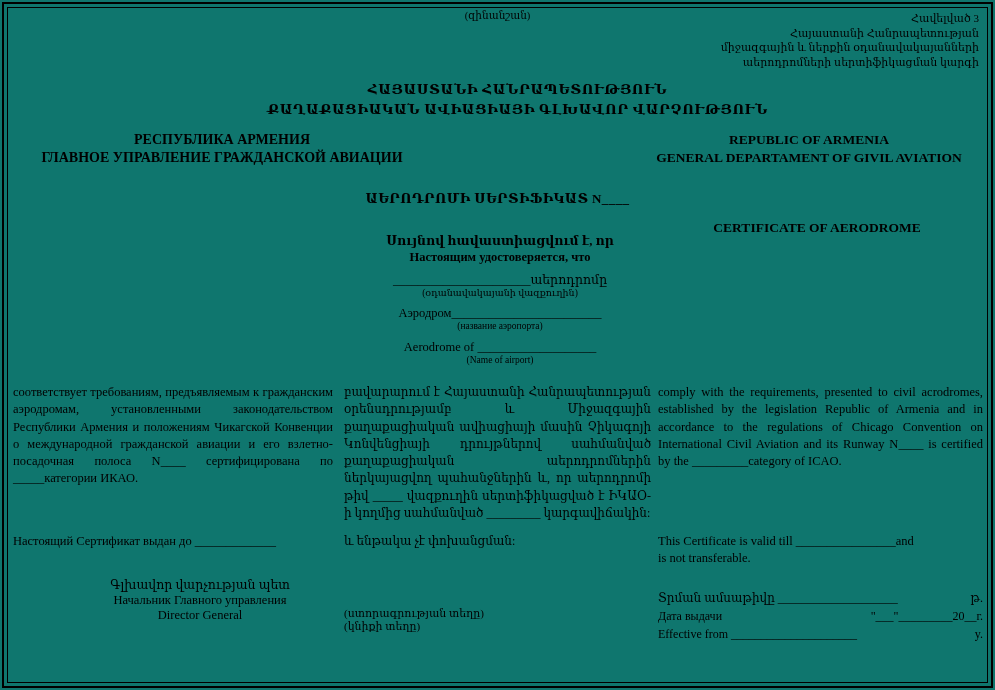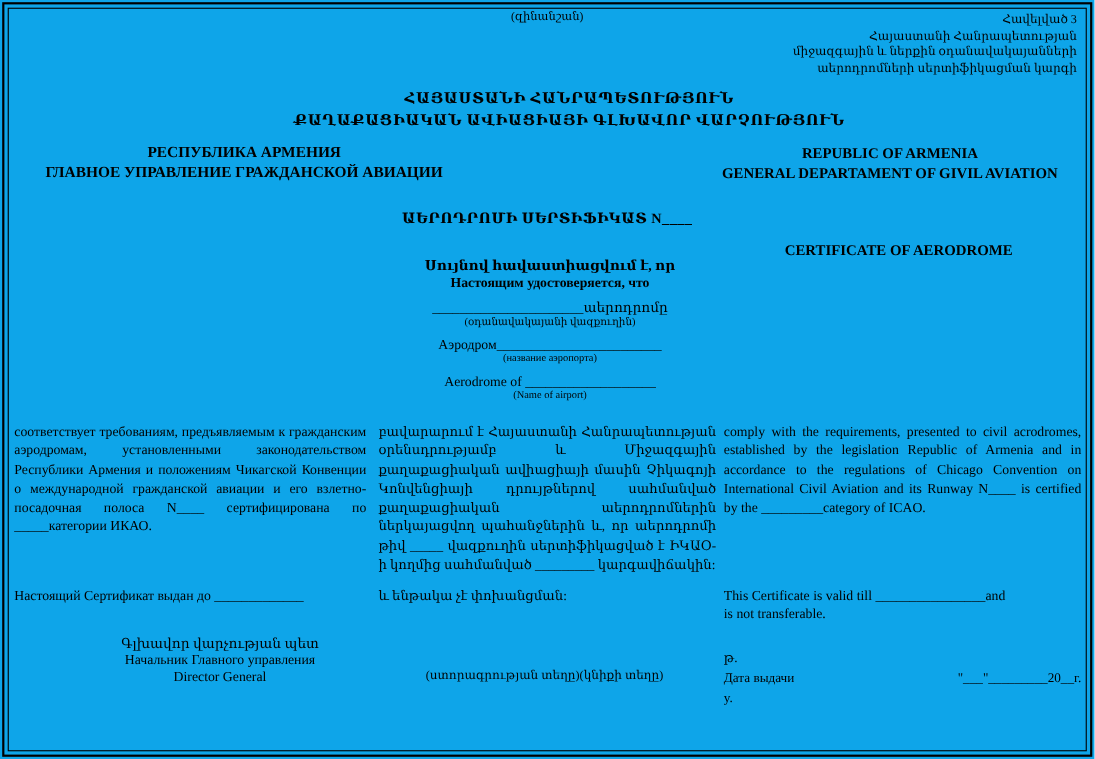--- a/index.html
+++ b/index.html
@@ -3,21 +3,21 @@
 <meta charset="utf-8">
 <style>
   * { margin:0; padding:0; box-sizing:border-box; }
   html,body { background:#ffffff; }
   body {
     font-family:"Liberation Serif","DejaVu Serif",serif;
     color:#000;
     width:995px; height:690px;
     position:relative;
   }
-  .sheet { position:absolute; inset:0; background:#0ea5e9; overflow:hidden; }
+  .sheet { position:absolute; inset:0; background:#0f766e; overflow:hidden; }
   .frame-outer { position:absolute; inset:2px; border:2px solid #000; pointer-events:none; }
   .frame-inner { position:absolute; inset:7px; border:1px solid #000; pointer-events:none; }
   .abs { position:absolute; }
   .bold { font-weight:bold; }
 
   .emblem { top:9px; left:0; width:100%; text-align:center; font-size:10.5px; }
   .appendix { top:11px; right:16px; text-align:right; font-size:11px; line-height:1.32; }
 
   .hy-header { top:80px; left:0; width:100%; text-align:center; font-weight:bold;
                font-size:13.5px; letter-spacing:0.6px; line-height:1.45;padding-left:40px; }
@@ -37,21 +37,21 @@
   .col { text-align:justify; }
   .col-ru { top:384px; left:13px;  width:320px; font-size:12.5px; line-height:1.38; }
   .col-hy { top:384px; left:344px; width:307px; font-size:12px;   line-height:1.44; }
   .col-en { top:384px; left:658px; width:325px; font-size:12.5px; line-height:1.38; }
 
   .valid-ru { top:533px; left:13px;  width:320px; font-size:12.5px; line-height:1.35; }
   .valid-hy { top:533px; left:344px; width:307px; font-size:12px;   line-height:1.4; }
   .valid-en { top:533px; left:658px; width:325px; font-size:12.5px; line-height:1.35; }
 
   .sign { top:578px; left:30px; width:340px; text-align:center; font-size:12.5px; line-height:1.18; }
-  .notes { top:607px; left:344px; width:302px; display:flex; justify-content:center; font-size:11px; }
+  .notes { top:607px; left:344px; width:302px; display:flex; justify-content:space-between; font-size:11px;flex-direction:column; }
 
   .issue { top:591px; left:658px; width:325px; font-size:12px; }
   .issue .row { display:flex; justify-content:space-between; align-items:baseline; margin-bottom:3px; }
 </style>
 </head>
 <body>
 
 <div class="sheet">
   <div class="frame-outer"></div>
   <div class="frame-inner"></div>
@@ -115,23 +115,25 @@
     <div>Director General</div>
   </div>
 
   <div class="abs notes">
     <span>(ստորագրության տեղը)</span>
     <span>(կնիքի տեղը)</span>
   </div>
 
   <div class="abs issue">
     <div class="row">
+      <span>Տրման ամսաթիվը ____________________</span>
       <span>թ.</span>
     </div>
     <div class="row">
       <span>Дата выдачи</span>
       <span>"___"_________20__г.</span>
     </div>
     <div class="row">
+      <span>Effective from _____________________</span>
       <span>y.</span>
     </div>
   </div>
 </div>
 
 </body></html>

